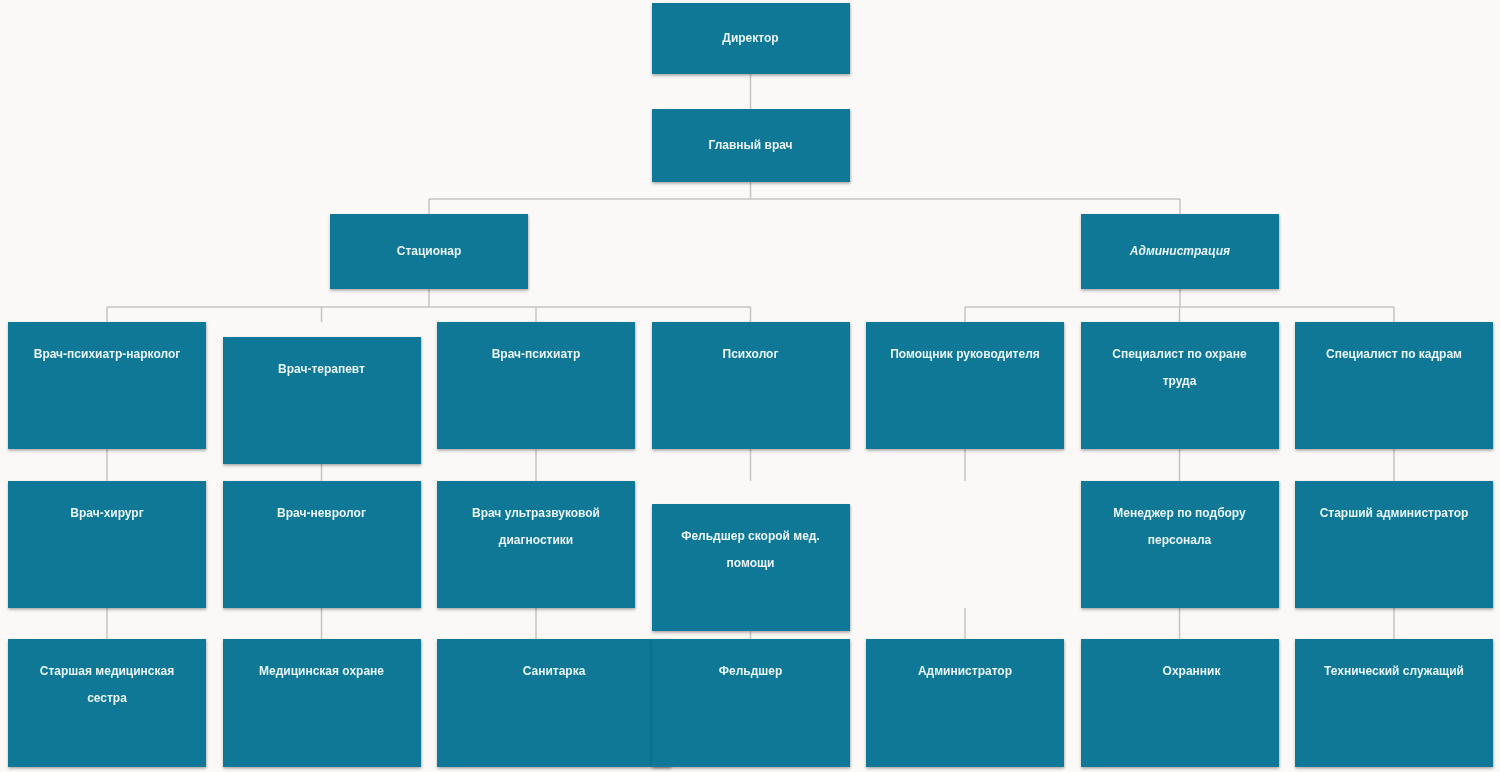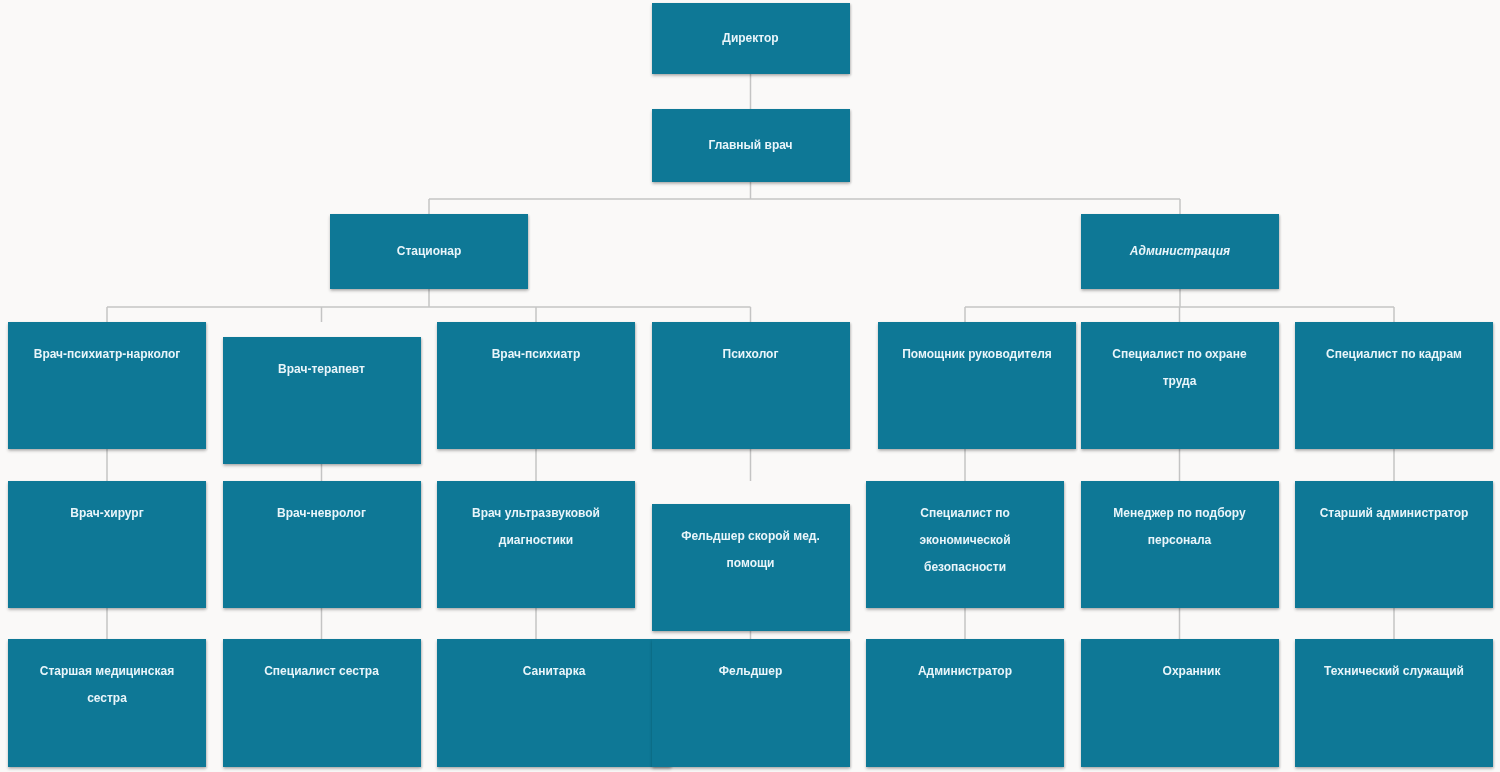--- a/index.html
+++ b/index.html
@@ -66,29 +66,28 @@
     </svg>
 <div class="node middle" style="left: 651.5px; top: 3px; width: 198px; height: 71px;">Директор</div>
     <div class="node middle" style="left: 651.5px; top: 109px; width: 198px; height: 73px;">Главный врач</div>
     <div class="node middle" style="left: 330px; top: 214px; width: 198px; height: 75px;">Стационар</div>
     <div class="node middle" style="left: 1081px; top: 214px; width: 198px; height: 75px; font-style: italic;">Администрация</div>
     <div class="node top" style="left: 8px; top: 322px; width: 198px; height: 127px;">Врач-психиатр-нарколог</div>
     <div class="node top" style="left: 8px; top: 481px; width: 198px; height: 127px;">Врач-хирург</div>
     <div class="node top" style="left: 8px; top: 639px; width: 198px; height: 128px;">Старшая медицинская сестра</div>
     <div class="node top" style="left: 222.5px; top: 322px; width: 198px; height: 127px; margin-top: 15px;">Врач-терапевт</div>
     <div class="node top" style="left: 222.5px; top: 481px; width: 198px; height: 127px;">Врач-невролог</div>
-    <div class="node top" style="left: 222.5px; top: 639px; width: 198px; height: 128px;">Специалист сестра</div>
+    <div class="node top" style="left: 222.5px; top: 639px; width: 198px; height: 128px;">Медицинская охране</div>
     <div class="node top" style="left: 437px; top: 322px; width: 198px; height: 127px;">Врач-психиатр</div>
     <div class="node top" style="left: 437px; top: 481px; width: 198px; height: 127px;">Врач ультразвуковой диагностики</div>
     <div class="node top" style="left: 437px; top: 639px; width: 234px; height: 128px;">Санитарка</div>
     <div class="node top" style="left: 651.5px; top: 322px; width: 198px; height: 127px;">Психолог</div>
     <div class="node top" style="left: 651.5px; top: 481px; width: 198px; height: 127px; margin-top: 23px;">Фельдшер скорой мед. помощи</div>
     <div class="node top" style="left: 651.5px; top: 639px; width: 198px; height: 128px;">Фельдшер</div>
-    <div class="node top" style="left: 866px; top: 322px; width: 198px; height: 127px; margin-left: 12px;">Помощник руководителя</div>
-    <div class="node top" style="left: 866px; top: 481px; width: 198px; height: 127px;">Специалист по экономической безопасности</div>
+    <div class="node top" style="left: 866px; top: 322px; width: 198px; height: 127px;">Помощник руководителя</div>
     <div class="node top" style="left: 866px; top: 639px; width: 198px; height: 128px;">Администратор</div>
     <div class="node top" style="left: 1080.5px; top: 322px; width: 198px; height: 127px;">Специалист по охране труда</div>
     <div class="node top" style="left: 1080.5px; top: 481px; width: 198px; height: 127px;">Менеджер по подбору персонала</div>
     <div class="node top" style="left: 1080.5px; top: 639px; width: 198px; height: 128px; padding-left: 44px;">Охранник</div>
     <div class="node top" style="left: 1295px; top: 322px; width: 198px; height: 127px;">Специалист по кадрам</div>
     <div class="node top" style="left: 1295px; top: 481px; width: 198px; height: 127px;">Старший администратор</div>
     <div class="node top" style="left: 1295px; top: 639px; width: 198px; height: 128px;">Технический служащий</div>
   </div>
 
 </body></html>

